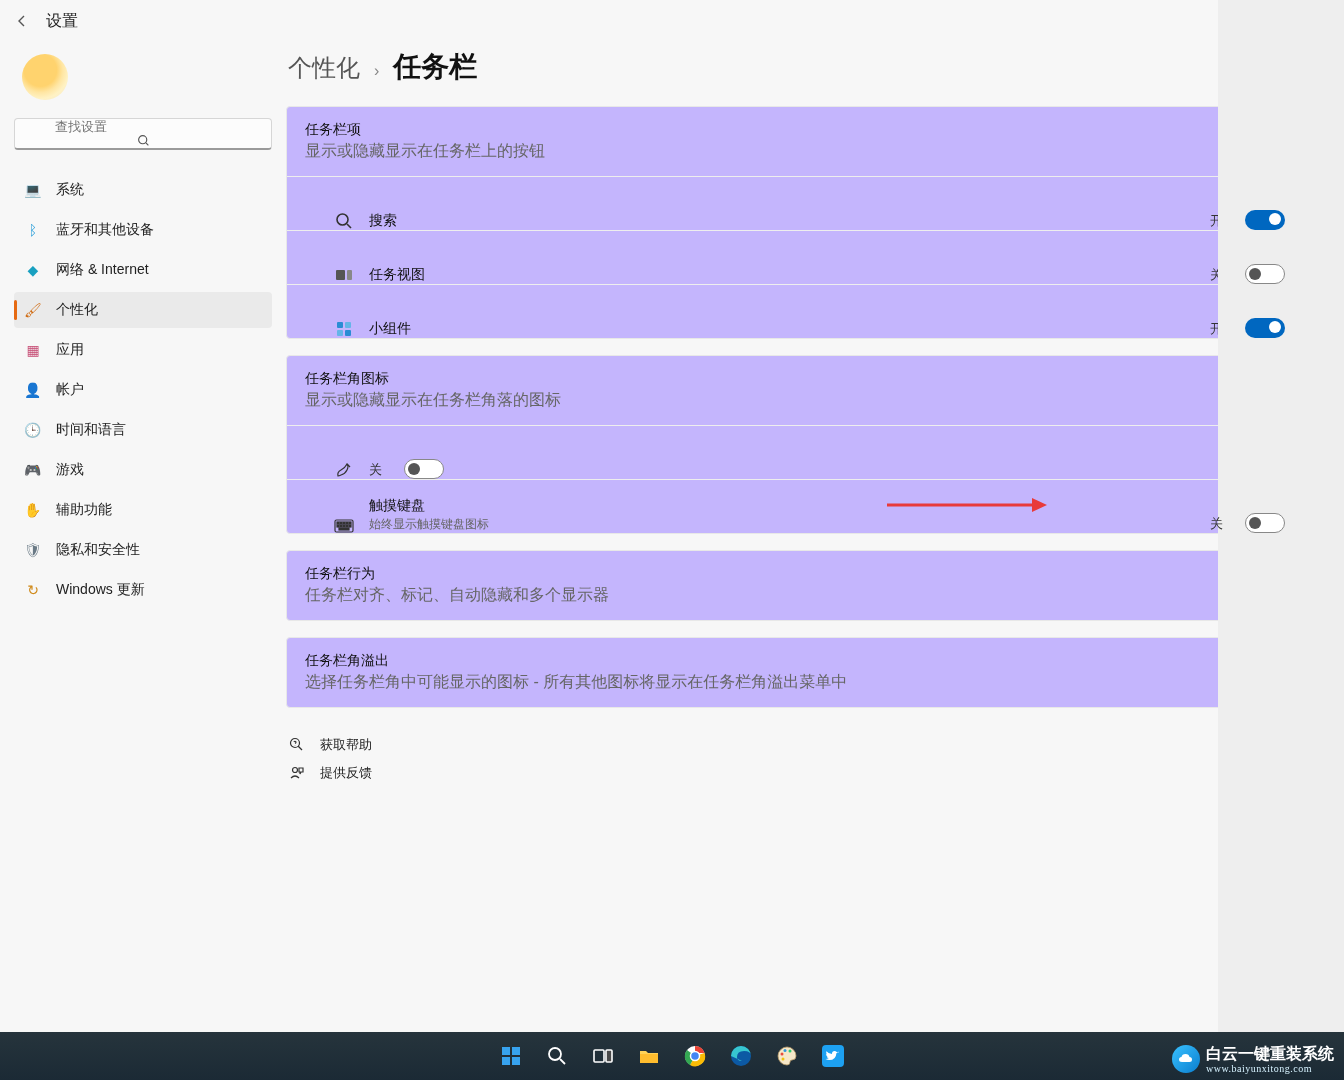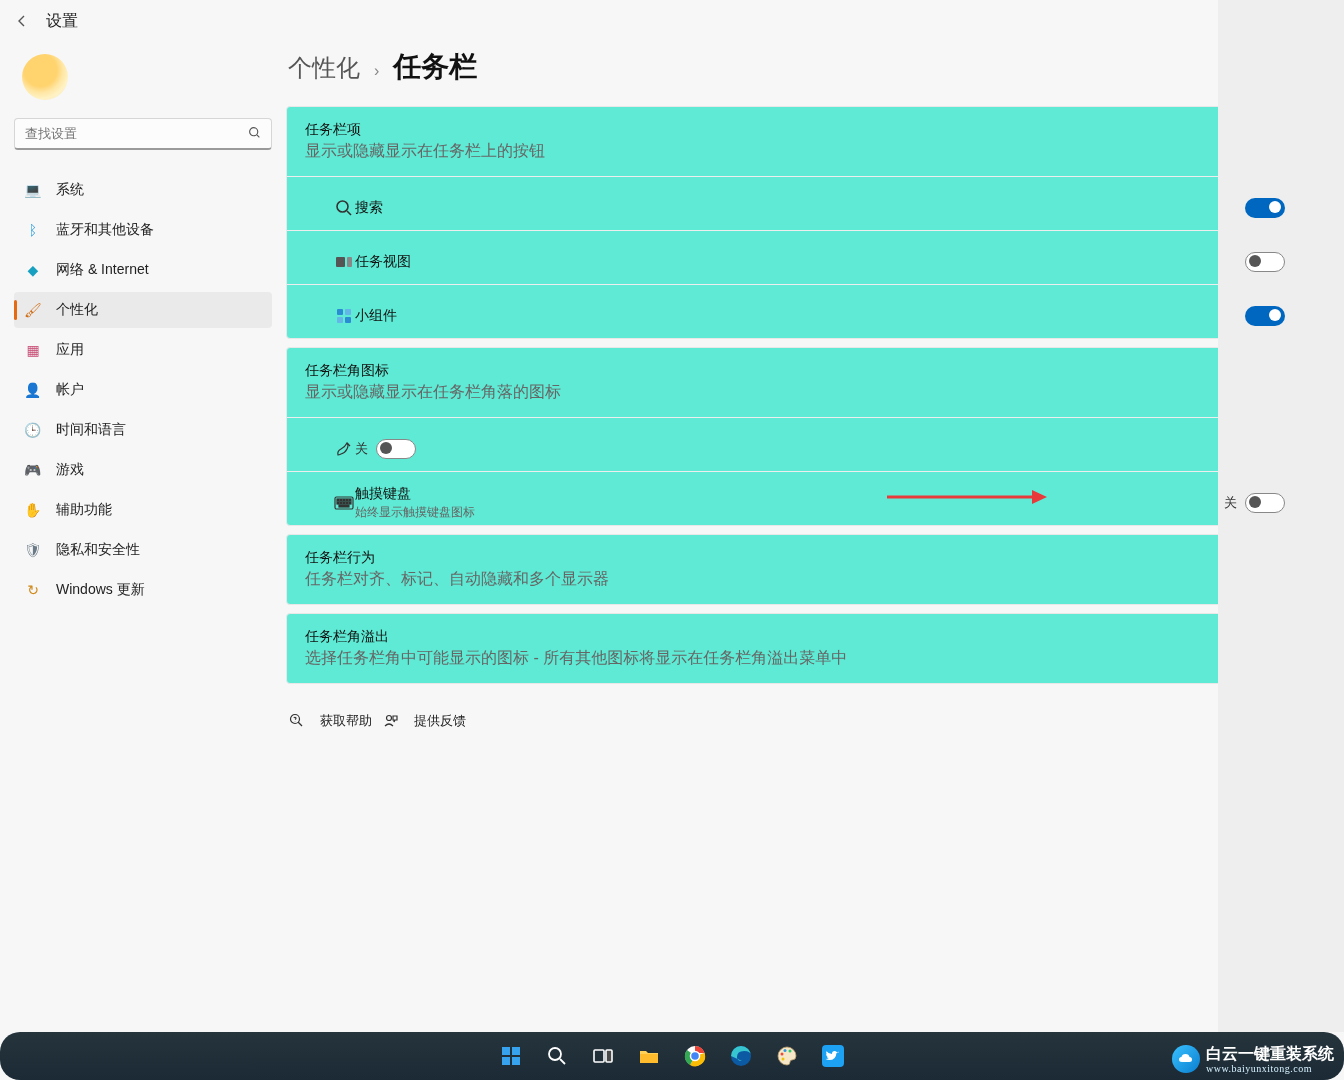--- a/index.html
+++ b/index.html
@@ -6,63 +6,63 @@
 html, body { width: 1344px; height: 1080px; overflow: hidden; background: #f7f7f7; }
 
 .titlebar { height: 42px; display: flex; align-items: center; padding: 0 10px; gap: 12px; }
 .titlebar .back-btn { width: 24px; height: 24px; display: flex; align-items: center; justify-content: center; border: none; background: transparent; cursor: pointer; color: #555; }
 .titlebar .title { font-size: 16px; color: #222; }
 
 .app { display: flex; height: calc(100% - 42px - 48px); }
 .sidebar { width: 286px; padding: 6px 14px 0 14px; display: flex; flex-direction: column; }
 .avatar { width: 46px; height: 46px; border-radius: 50%; margin: 6px 0 18px 8px; background: radial-gradient(circle at 40% 35%, #ffd36e 0 40%, #ffe6a3 55%, #fff2c4 70%, #f0e6cf 100%); position: relative; }
 
-.search-box { height: 32px; border: 1px solid #d6d6d6; border-bottom: 2px solid #9a9a9a; border-radius: 4px; background: #fcfcfc; display: flex; align-items: center; padding: 0 10px; margin-bottom: 22px; }
+.search-box { height: 32px; border: 1px solid #d6d6d6; border-bottom: 2px solid #9a9a9a; border-radius: 4px; background: #fcfcfc; display: flex; align-items: center; padding: 0 10px; margin-bottom: 22px; flex-direction: column; }
 .search-box input { border: none; outline: none; flex: 1; font-size: 13px; background: transparent; color: #333; }
 .search-box .search-icon { font-size: 13px; color: #555; }
 
 .nav { display: flex; flex-direction: column; gap: 4px; }
 .nav-item { height: 36px; display: flex; align-items: center; gap: 14px; padding: 0 10px; border-radius: 4px; cursor: pointer; font-size: 14px; color: #222; position: relative; }
 .nav-item.active { background: #eaeaea; }
 .nav-item.active::before { content: ""; position: absolute; left: 0; top: 8px; bottom: 8px; width: 3px; background: #e66a12; border-radius: 2px; }
 .nav-item .nav-icon { width: 18px; display: inline-flex; align-items: center; justify-content: center; font-size: 14px; }
 
 .main { flex: 1; padding: 0 40px 0 0; overflow-y: auto; }
 .breadcrumb { display: flex; align-items: baseline; gap: 14px; margin: 6px 0 20px 2px; }
 .breadcrumb .bc-parent { font-size: 24px; color: #555; cursor: pointer; }
 .breadcrumb .bc-sep { font-size: 16px; color: #888; }
 .breadcrumb .bc-current { font-size: 28px; font-weight: 600; color: #111; }
 
-.panel { background: #5eead4; border: 1px solid #e8e8e8; border-radius: 4px; margin-bottom: 8px; overflow: hidden; }
+.panel { background: #c4b5fd; border: 1px solid #e8e8e8; border-radius: 4px; margin-bottom: 16px; overflow: hidden; }
 .panel-header { display: flex; align-items: center; justify-content: space-between; padding: 14px 18px; cursor: pointer; }
 .panel-header .ph-text .ph-title { font-size: 14px; color: #111; }
 .panel-header .ph-text .ph-sub { font-size: 16px; color: #666; margin-top: 2px; }
 .panel-header .chevron { width: 16px; color: #555; }
 
-.panel-row { height: 54px; border-top: 1px solid #eee; display: flex; align-items: center; padding: 8px 18px 0 46px; gap: 0; cursor: default; }
+.panel-row { height: 54px; border-top: 1px solid #eee; display: flex; align-items: flex-end; padding: 8px 18px 0 46px; gap: 14px; cursor: default; }
 .panel-row .row-icon { width: 22px; display: inline-flex; align-items: center; justify-content: center; color: #444; }
 .panel-row .row-text { flex: 1; }
 .panel-row .row-text .row-title { font-size: 14px; color: #111; }
 .panel-row .row-text .row-sub { font-size: 12px; color: #666; margin-top: 1px; }
 .panel-row .toggle-label { font-size: 13px; color: #333; margin-right: 8px; }
 .toggle { width: 40px; height: 20px; border-radius: 10px; position: relative; cursor: pointer; }
 .toggle.on { background: #0067c0; }
 .toggle.off { background: #fff; border: 1px solid #888; }
 .toggle .knob { position: absolute; top: 3px; width: 12px; height: 12px; border-radius: 50%; }
 .toggle.on .knob { right: 4px; background: #fff; }
 .toggle.off .knob { left: 3px; background: #555; top: 2.5px; }
 
 .highlight-row { position: relative; }
 .arrow-annot { position: absolute; left: 600px; top: 50%; transform: translateY(-50%); pointer-events: none; }
 
-.footer-links { margin: 28px 0 0 2px; display: flex; flex-direction: row; gap: 10px; }
+.footer-links { margin: 28px 0 0 2px; display: flex; flex-direction: column; gap: 10px; }
 .footer-link { display: flex; align-items: center; gap: 14px; font-size: 13px; color: #222; cursor: pointer; }
 .footer-link .fl-icon { width: 18px; display: inline-flex; justify-content: center; }
 
-.taskbar { position: absolute; bottom: 0; left: 0; right: 0; height: 48px; background: linear-gradient(180deg, #26343c 0%, #1b2a35 100%); display: flex; align-items: center; justify-content: center; gap: 6px; border-radius: 20px; }
+.taskbar { position: absolute; bottom: 0; left: 0; right: 0; height: 48px; background: linear-gradient(180deg, #26343c 0%, #1b2a35 100%); display: flex; align-items: center; justify-content: center; gap: 6px; }
 .tb-item { width: 40px; height: 40px; border-radius: 4px; display: flex; align-items: center; justify-content: center; cursor: pointer; }
 .tb-icon { width: 24px; height: 24px; display: flex; align-items: center; justify-content: center; }
 
 .watermark { position: absolute; right: 10px; bottom: 6px; display: flex; align-items: center; gap: 6px; color: #fff; font-size: 16px; font-weight: 600; pointer-events: none; }
 .watermark .wm-sub { font-size: 10px; color: #d6f2ff; font-weight: 400; display: block; margin-top: -2px; letter-spacing: 0.5px; font-family: Liberation Serif, serif; }
 .wm-logo { width: 28px; height: 28px; border-radius: 50%; background: linear-gradient(135deg,#39c1ff,#0a7ecf); display: flex; align-items: center; justify-content: center; }
 
 .right-edge { position: absolute; right: 0; top: 0; bottom: 48px; width: 126px; background: #eeeeee; }
 </style>
 </head>

